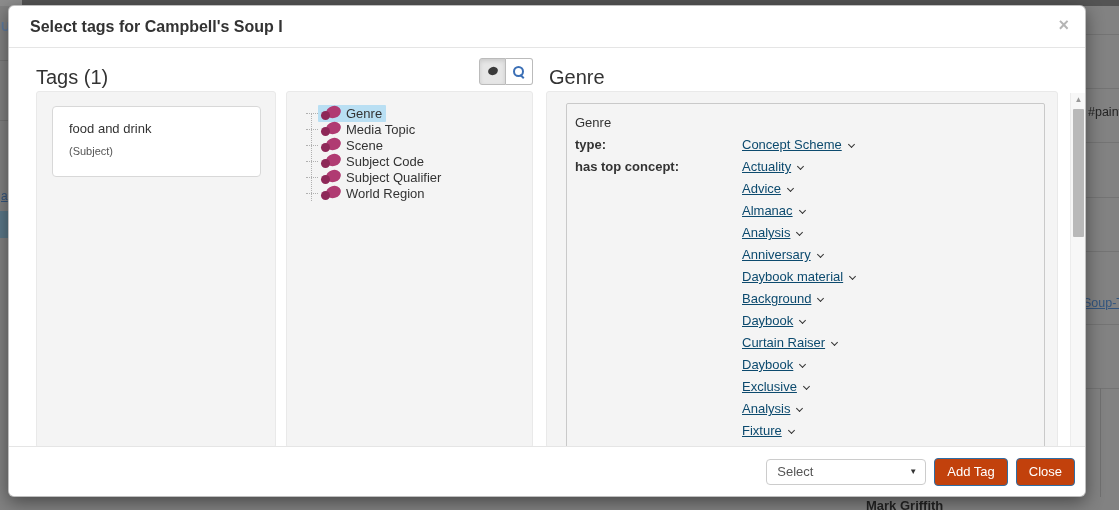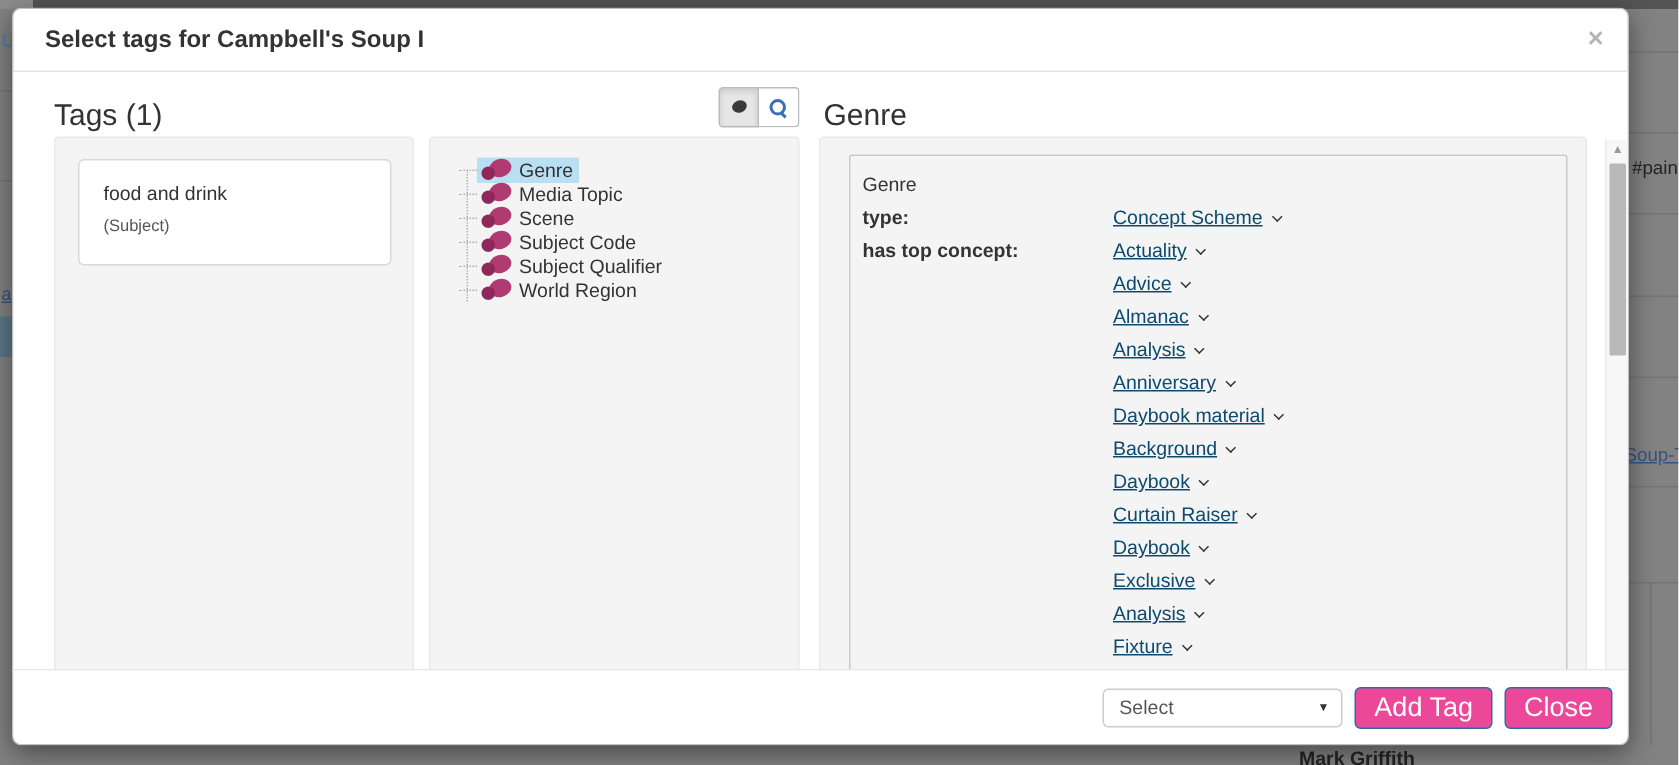--- a/index.html
+++ b/index.html
@@ -90,21 +90,21 @@
   .sb-up { top:0; } .sb-down { bottom:0; }
   .sb-thumb { position:absolute; left:2px; top:16px; width:11px; height:128px; background:#b9b9b9; border-radius:1px; cursor:pointer; }
 
   
   .modal-footer { position:absolute; left:0; right:0; bottom:0; height:50px; border-top:1px solid #e5e5e5;
     background:#fff; border-radius:0 0 6px 6px; display:flex; align-items:center; justify-content:flex-end; gap:8px; padding-right:10px; }
   .type-select { width:160px; height:26px; background:#fff; border:1px solid #ccc; border-radius:4px;
     display:flex; align-items:center; font-size:13px; color:#555; padding:0 8px 0 10px; cursor:pointer; }
   .type-select .sel-label { flex:1; }
   .sel-arrow { font-size:8px; color:#333; }
-  .btn { height:28px; border:1px solid #2e6da4; background:#ec4899; color:#fff; font-size:18px;
+  .btn { height:28px; border:1px solid #2e6da4; background:#c2410c; color:#fff; font-size:13px;
     border-radius:4px; padding:0 12px; cursor:pointer; font-family:inherit; }
 </style>
 </head>
 <body>
 
 <div id="stage">
 
   <div class="bd-topstrip"></div>
   <div class="bd-topstrip-lt"></div>
   <div class="bd-frag bd-blue" style="left:1px; top:20px;">U</div>

